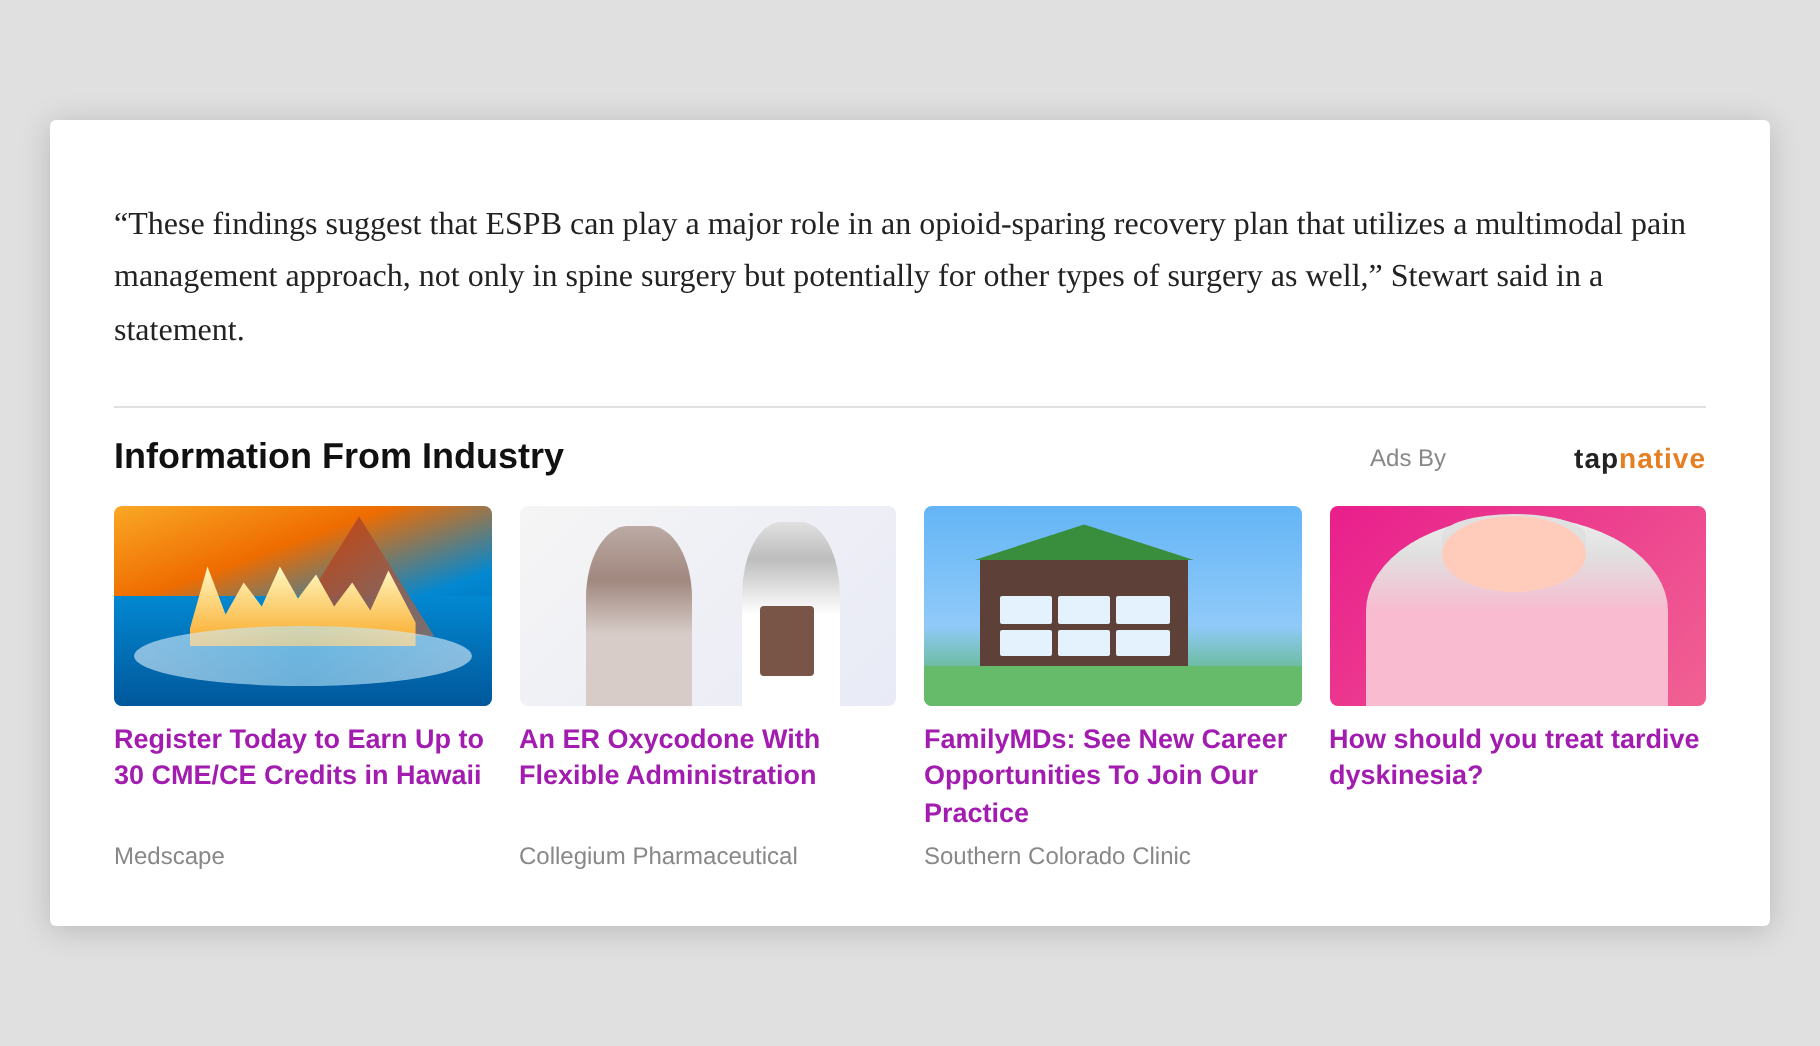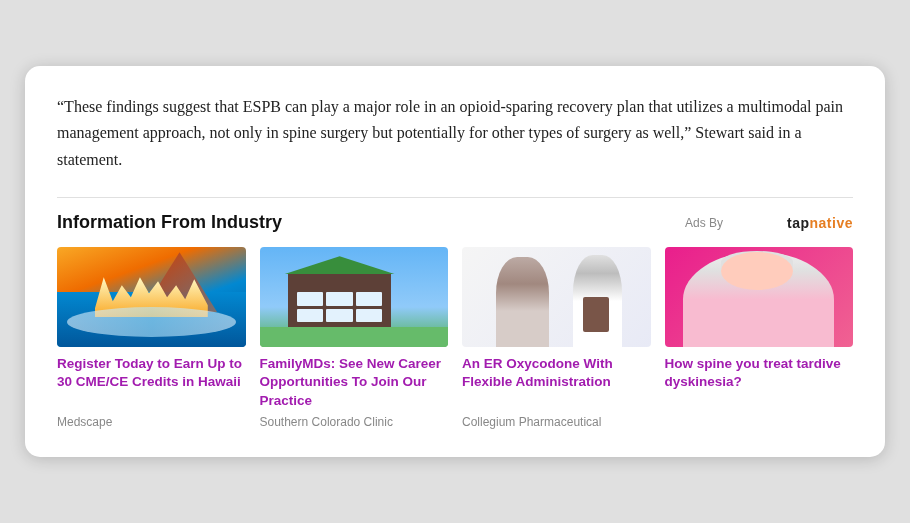--- a/index.html
+++ b/index.html
@@ -8,24 +8,24 @@
       background: #e0e0e0;
       display: flex;
       justify-content: center;
       align-items: center;
       min-height: 100vh;
       font-family: Georgia, 'Times New Roman', serif;
     }
 
     .card {
       background: #fff;
-      border-radius: 15px;
+      border-radius: 3px;
       box-shadow: 0 2px 16px rgba(0,0,0,0.18);
       width: 860px;
-      padding: 28px 32px 28px 32px;
+      padding: 40px 32px 28px 32px;
       position: relative;
     }
 
     .article-text {
       font-size: 16px;
       line-height: 1.65;
       color: #222;
       margin-bottom: 24px;
     }
 
@@ -287,53 +287,53 @@
 
   <div class="ads-grid">
 
     <div class="ad-card">
       <div class="ad-image ad-img-1">
         <div class="mountain"></div>
         <div class="buildings"></div>
       </div>
       <div class="ad-title">Register Today to Earn Up to 30 CME/CE Credits in Hawaii</div>
       <div class="ad-source">Medscape</div>
-    </div>
-
-    <div class="ad-card">
-      <div class="ad-image ad-img-2">
-        <div class="building"></div>
-        <div class="roof"></div>
-        <div class="grass"></div>
-        <div class="windows">
-          <span></span>
-          <span></span>
-          <span></span>
-          <span></span>
-          <span></span>
-          <span></span>
-        </div>
-      </div>
-      <div class="ad-title">FamilyMDs: See New Career Opportunities To Join Our Practice</div>
-      <div class="ad-source">Southern Colorado Clinic</div>
     </div>
 
     <div class="ad-card">
       <div class="ad-image ad-img-3">
         <div class="person1"></div>
         <div class="person2"></div>
         <div class="clipboard"></div>
       </div>
       <div class="ad-title">An ER Oxycodone With Flexible Administration</div>
       <div class="ad-source">Collegium Pharmaceutical</div>
     </div>
 
     <div class="ad-card">
+      <div class="ad-image ad-img-2">
+        <div class="building"></div>
+        <div class="roof"></div>
+        <div class="grass"></div>
+        <div class="windows">
+          <span></span>
+          <span></span>
+          <span></span>
+          <span></span>
+          <span></span>
+          <span></span>
+        </div>
+      </div>
+      <div class="ad-title">FamilyMDs: See New Career Opportunities To Join Our Practice</div>
+      <div class="ad-source">Southern Colorado Clinic</div>
+    </div>
+
+    <div class="ad-card">
       <div class="ad-image ad-img-4">
         <div class="person"></div>
         <div class="hair"></div>
         <div class="head"></div>
       </div>
-      <div class="ad-title">How spine you treat tardive dyskinesia?</div>
+      <div class="ad-title">How should you treat tardive dyskinesia?</div>
     </div>
 
   </div>
 </div>
 
 </body></html>

